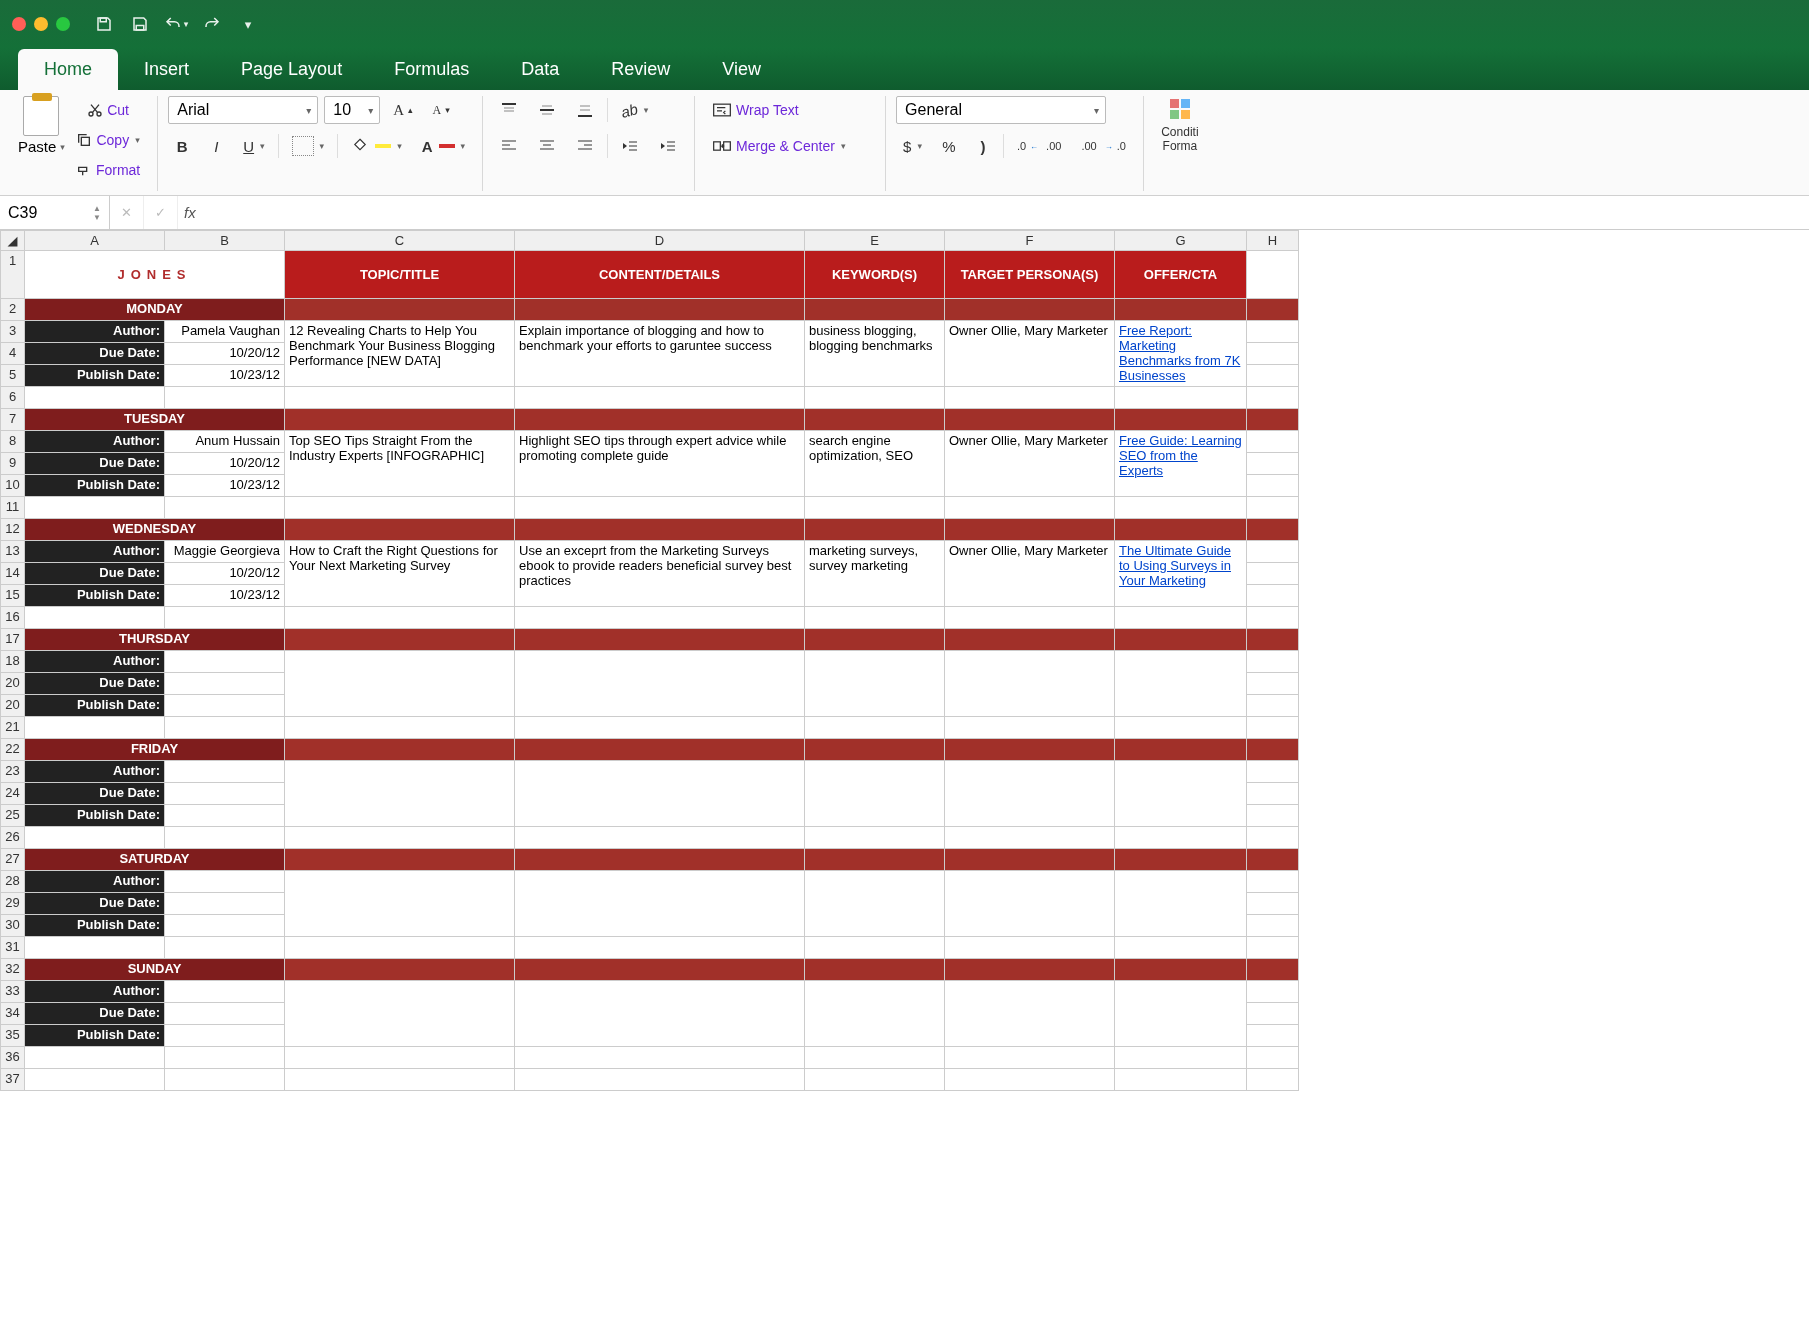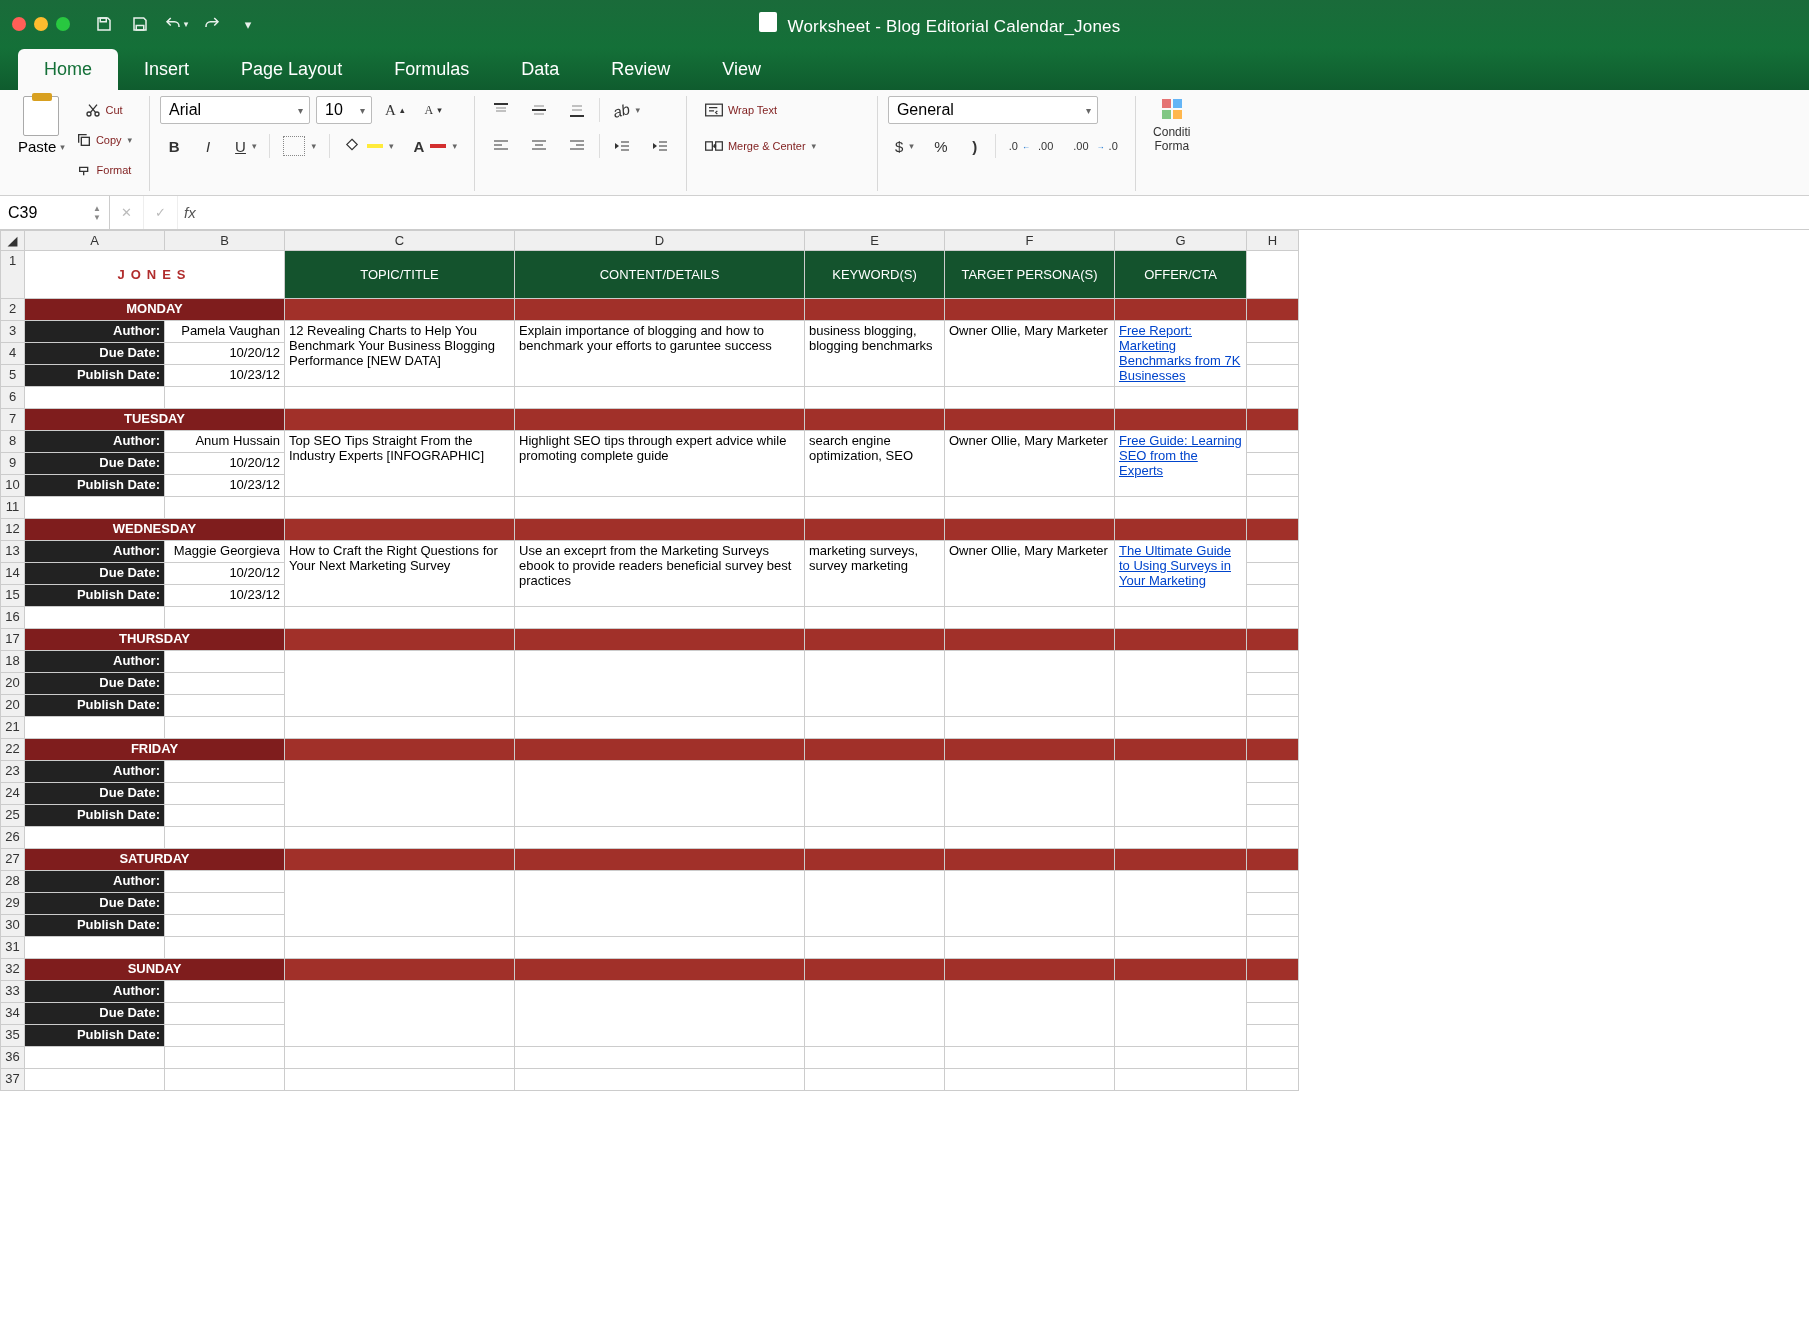--- a/index.html
+++ b/index.html
@@ -64,21 +64,21 @@
 }
 .rgroup:last-child { border-right: none; }
 .rgrid { display: flex; gap: 6px; align-items: center; flex-wrap: wrap; }
 .rbtn {
   height: 28px; min-width: 28px; padding: 0 6px;
   display: inline-flex; align-items: center; justify-content: center;
   border: 1px solid transparent; border-radius: 3px; background: transparent;
   font-size: 15px; color: #333; gap: 4px; cursor: pointer;
 }
 .rbtn.big { height: 58px; width: 52px; flex-direction: column; font-size: 12px; }
-.rbtn .lbl { font-size: 11px; color: #7f1d1d; text-align: right; }
+.rbtn .lbl { font-size: 14px; color: #6d28d9; text-align: right; }
 .caret { font-size: 9px; color: #666; margin-left: 2px; }
 .select-box {
   height: 28px; border: 1px solid #bbb; background: #fff; padding: 0 22px 0 8px;
   display: inline-flex; align-items: center; font-size: 16px; position: relative;
   border-radius: 2px;
 }
 .select-box::after { content: "▾"; position: absolute; right: 6px; font-size: 10px; color: #666; }
 .icon-sq { width: 22px; height: 20px; border: 1px solid #888; display: inline-block; }
 .paste-icon { width: 36px; height: 40px; border: 1px solid #aaa; background: #fff; position: relative; border-radius: 2px; }
 .paste-icon::before { content:""; position:absolute; top:-4px; left:8px; width:20px; height:8px; background:#d8a020; border-radius:2px; }
@@ -95,21 +95,21 @@
 table.sheet { border-collapse: collapse; table-layout: fixed; }
 table.sheet th, table.sheet td { border: 1px solid #ccc; font-size: 13px; padding: 2px 4px; vertical-align: top; height: 22px; }
 table.sheet thead th { background: #f0f0f0; text-align: center; font-weight: normal; color: #333; height: 20px; }
 table.sheet .rowhdr { background: #f0f0f0; text-align: center; width: 24px; font-weight: normal; color:#333; }
 
 .colA { width: 140px; } .colB { width: 120px; } .colC { width: 230px; }
 .colD { width: 290px; } .colE { width: 140px; } .colF { width: 170px; }
 .colG { width: 132px; } .colH { width: 52px; }
 
 .logo-cell { background:#fff; text-align:center; color:#b02c2c; font-family: "Arial Black", Arial; font-weight:900; letter-spacing:6px; font-size:28px; height:48px !important; vertical-align: middle !important; }
-.teal-hdr { background:#14532d; color:#fff; font-weight:normal; text-align:center; font-size:15px; vertical-align: middle !important; height:48px !important; }
+.teal-hdr { background:#b91c1c; color:#fff; font-weight:bold; text-align:center; font-size:15px; vertical-align: middle !important; height:48px !important; }
 .day-bar td { background:#7f1d1d; color:#fff; font-weight:bold; text-align:center; height:20px; }
 .day-bar td.tail { background:#a13029; }
 .black-cell { background:#222; color:#fff; text-align:right; font-weight:bold; padding-right:6px; }
 .val-cell { text-align:right; padding-right:6px; }
 .link { color:#0044cc; text-decoration: underline; }
 .white td { background:#fff; }
 
 svg { display:block; }
 </style>
 </head>
@@ -142,24 +142,20 @@
     </div>
   <div class="qat-btn">
       <svg width="18" height="18" viewBox="0 0 24 24" fill="none" stroke="#fff" stroke-width="2">
         <path d="M15 14l5-5-5-5"></path>
         <path d="M20 9H10a6 6 0 00-6 6v1"></path>
       </svg>
     </div>
   <div class="qat-btn">
       <span style="color:#fff;">▾</span>
     </div>
-  <div class="title-text">
-    <span class="doc-icon"></span>
-    <span>Worksheet - Blog Editorial Calendar_Jones</span>
-  </div>
   <div style="width:180px"></div>
 </div>
 
 <div class="tabs">
   <div class="tab active">Home</div>
   <div class="tab">Insert</div>
   <div class="tab">Page Layout</div>
   <div class="tab">Formulas</div>
   <div class="tab">Data</div>
   <div class="tab">Review</div>

